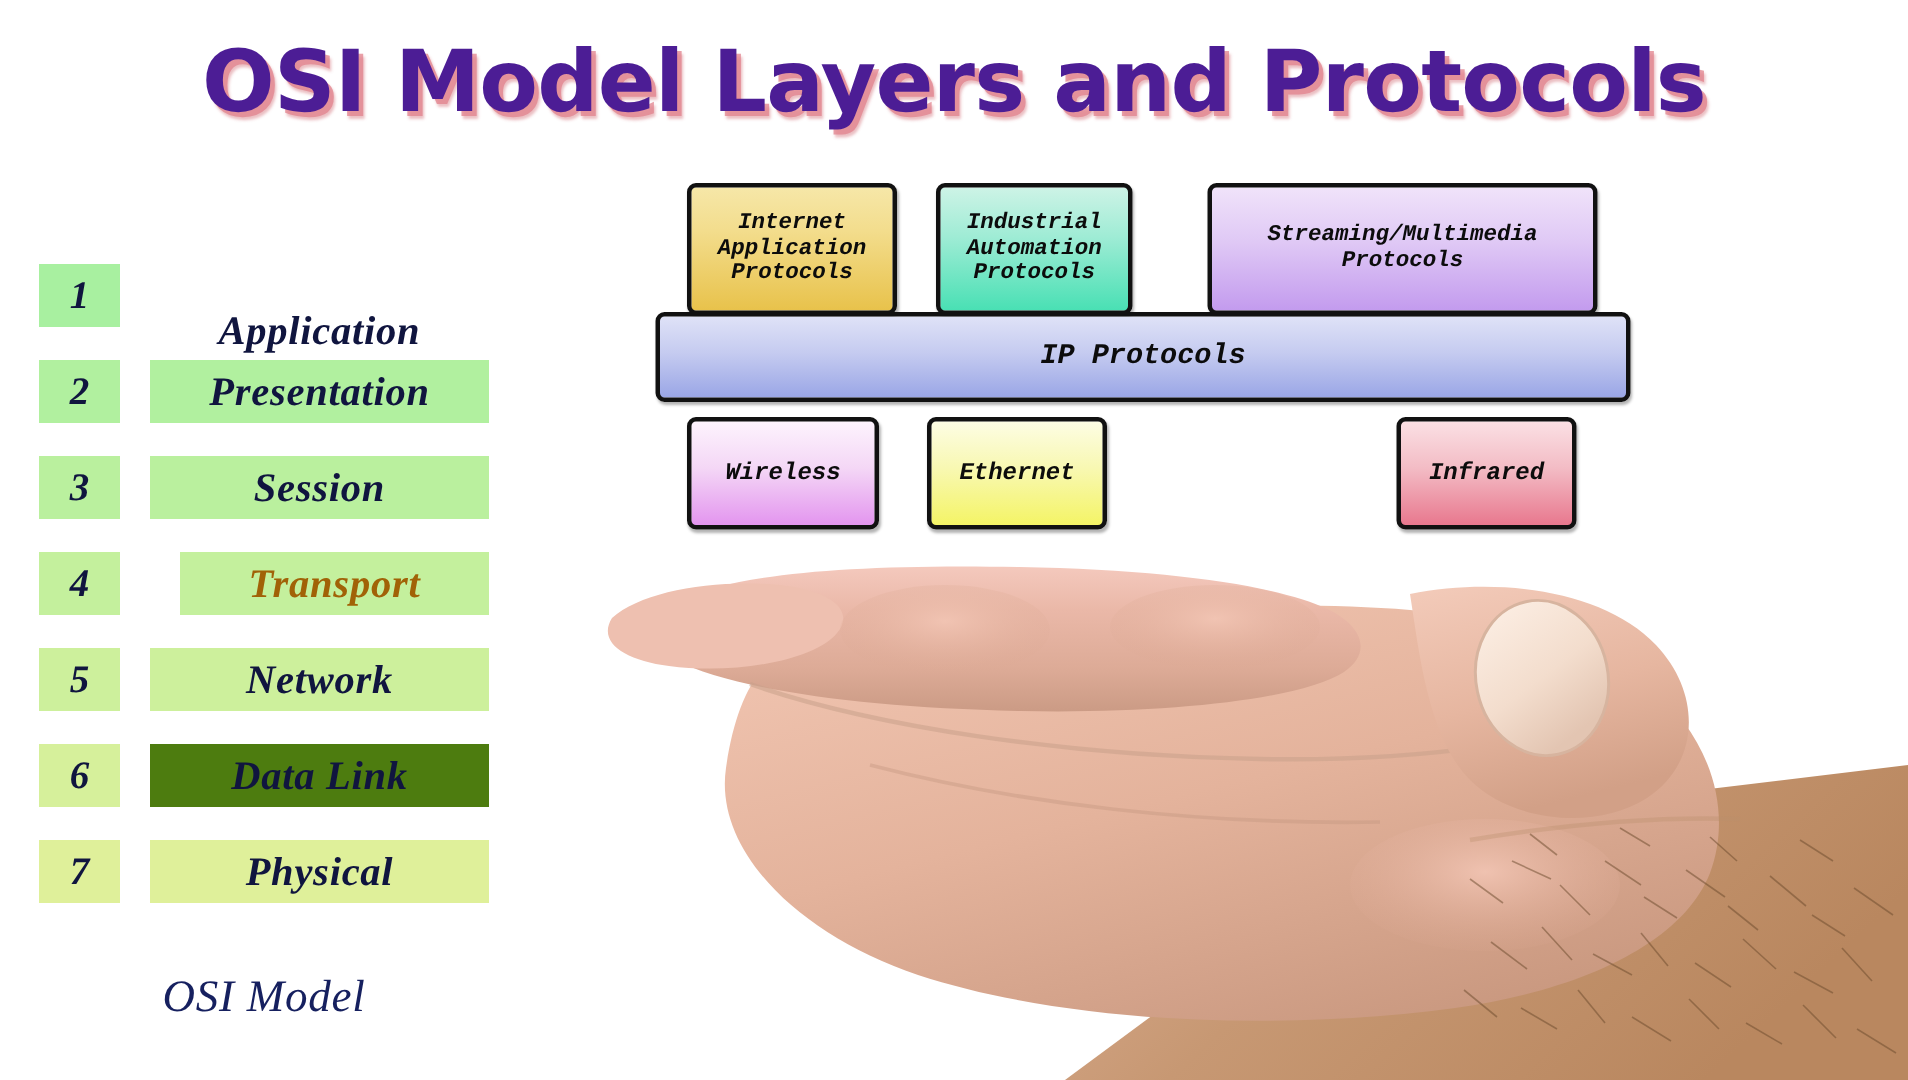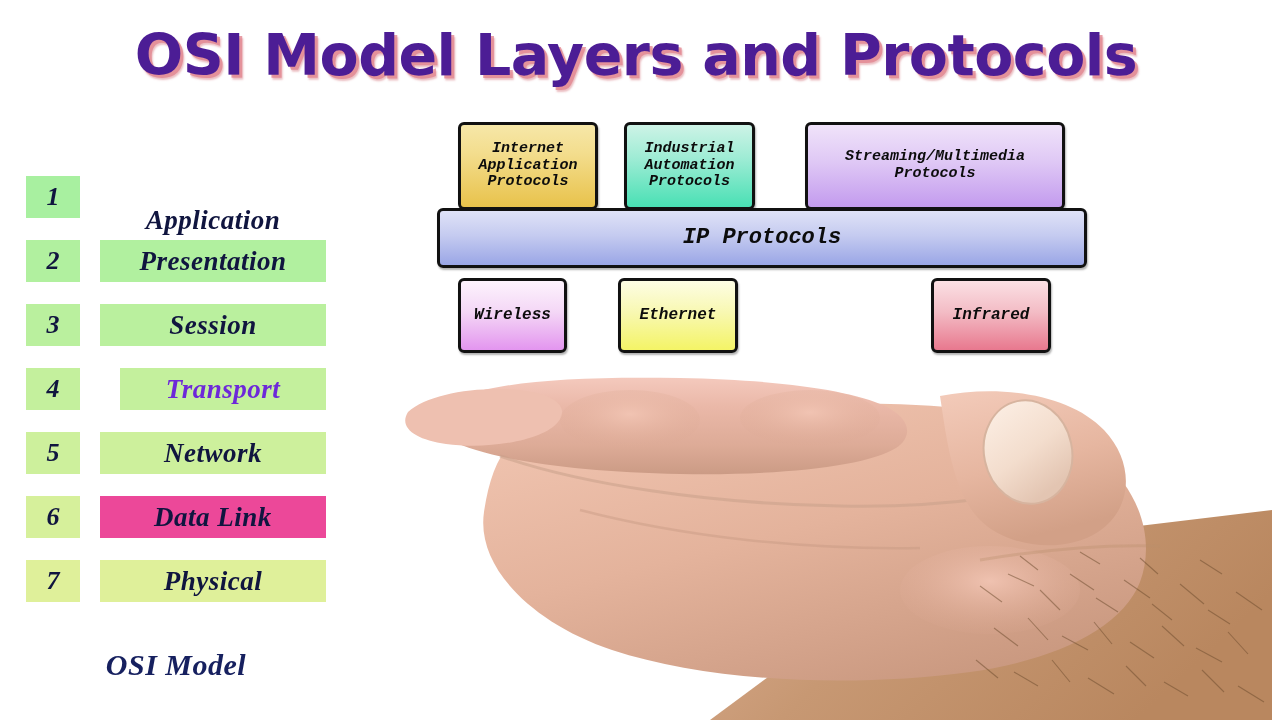--- a/index.html
+++ b/index.html
@@ -66,21 +66,21 @@
     color: #10153f;
     letter-spacing: 0.5px;
   }
   #osi-caption {
     position: absolute;
     left: 26px;
     top: 648px;
     width: 300px;
     text-align: center;
     font-style: italic;
-    font-weight: bold;
+    font-weight: normal;
     font-size: 30px;
     color: #16205f;
     letter-spacing: 0.5px;
   }
 
   
   #diagram {
     position: absolute;
     left: 437px;
     top: 118px;
@@ -108,25 +108,25 @@
 
   #box-internet   { left: 21px;  top: 4px;   width: 140px;
      background: linear-gradient(to bottom, #f6e7a8 0%, #f3dd8d 35%, #e8c24b 100%); }
   #box-industrial { left: 187px; top: 4px;   width: 131px;
      background: linear-gradient(to bottom, #cdf3e6 0%, #9fecd5 40%, #49e0b4 100%); text-align: center; }
   #box-streaming  { left: 368px; top: 4px;   width: 260px;
      background: linear-gradient(to bottom, #f0e3fa 0%, #dfc8f5 45%, #c39bee 100%); }
 
   #box-ip {
     left: 0px; top: 90px; width: 650px; height: 60px;
-    font-size: 22px;
+    font-size: 19px;
     background: linear-gradient(to bottom, #dfe2f7 0%, #c5cbf0 45%, #9aa6e6 100%);
   }
 
-  #box-wireless { left: 21px;  top: 160px; width: 109px;
+  #box-wireless { left: 21px;  top: 160px; width: 128px;
      background: linear-gradient(to bottom, #fdf3fd 0%, #f4d7f6 45%, #e395ef 100%); }
   #box-ethernet { left: 181px; top: 160px; width: 120px;
      background: linear-gradient(to bottom, #fdfde4 0%, #f8f8b2 45%, #f4f466 100%); }
   #box-ppp      { left: 341px; top: 160px; width: 120px;
      background: linear-gradient(to bottom, #f0fcef 0%, #cdf3c6 45%, #86e87c 100%); }
   #box-infrared { left: 494px; top: 160px; width: 120px;
      background: linear-gradient(to bottom, #fbe0e4 0%, #f3bcc5 45%, #e8788e 100%); }
 
   
   #hand {
@@ -160,33 +160,33 @@
 
   <div class="osi-row">
     <div class="osi-num" style="background: rgb(186, 240, 158); color: rgb(16, 21, 63);">3</div>
     <div class="osi-gap"></div>
     <div class="osi-name" style="background: rgb(186, 240, 158); color: rgb(16, 21, 63);">Session</div>
   </div>
 
   <div class="osi-row">
     <div class="osi-num" style="background: rgb(196, 240, 157); color: rgb(16, 21, 63);">4</div>
     <div class="osi-gap"></div>
-    <div class="osi-name" style="background: rgb(196, 240, 157); color: #6d28d9; margin-left: 20px;">Transport</div>
+    <div class="osi-name" style="background: rgb(196, 240, 157); color: #a16207; margin-left: 20px;">Transport</div>
   </div>
 
   <div class="osi-row">
     <div class="osi-num" style="background: rgb(205, 240, 156); color: rgb(16, 21, 63);">5</div>
     <div class="osi-gap"></div>
     <div class="osi-name" style="background: rgb(205, 240, 156); color: rgb(16, 21, 63);">Network</div>
   </div>
 
   <div class="osi-row">
     <div class="osi-num" style="background: rgb(214, 240, 155); color: rgb(16, 21, 63);">6</div>
     <div class="osi-gap"></div>
-    <div class="osi-name" style="background: #ec4899; color: rgb(16, 21, 63);">Data Link</div>
+    <div class="osi-name" style="background: #4d7c0f; color: rgb(16, 21, 63);">Data Link</div>
   </div>
 
   <div class="osi-row">
     <div class="osi-num" style="background: rgb(223, 240, 154); color: rgb(16, 21, 63);">7</div>
     <div class="osi-gap"></div>
     <div class="osi-name" style="background: rgb(223, 240, 154); color: rgb(16, 21, 63);">Physical</div>
   </div>
 
 </div>
 

